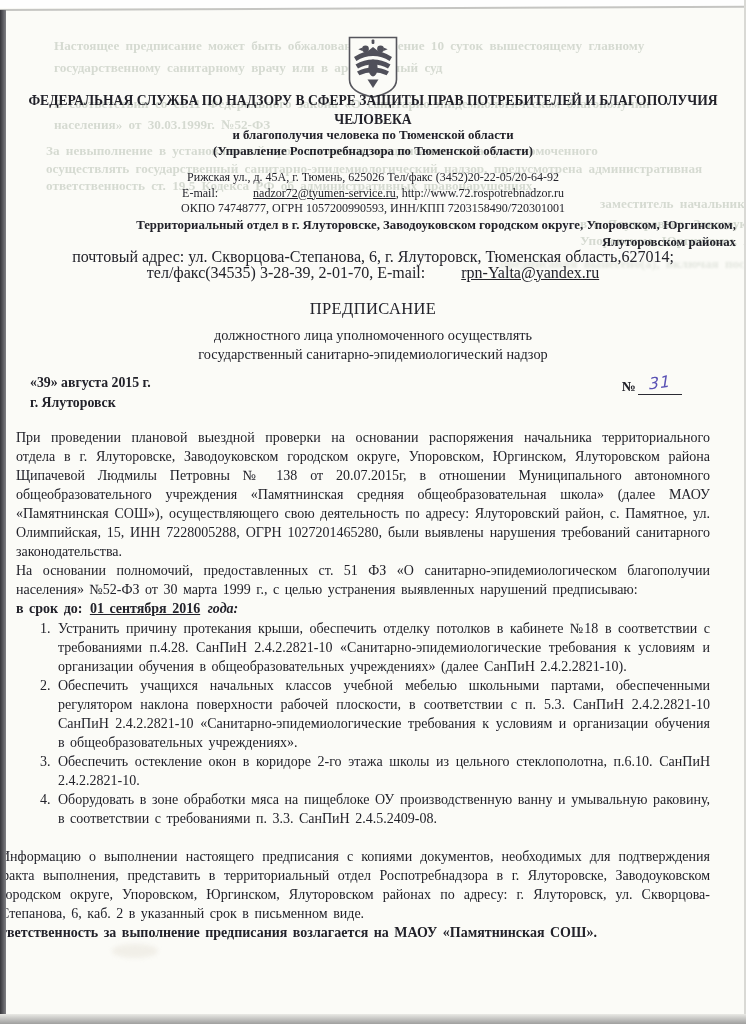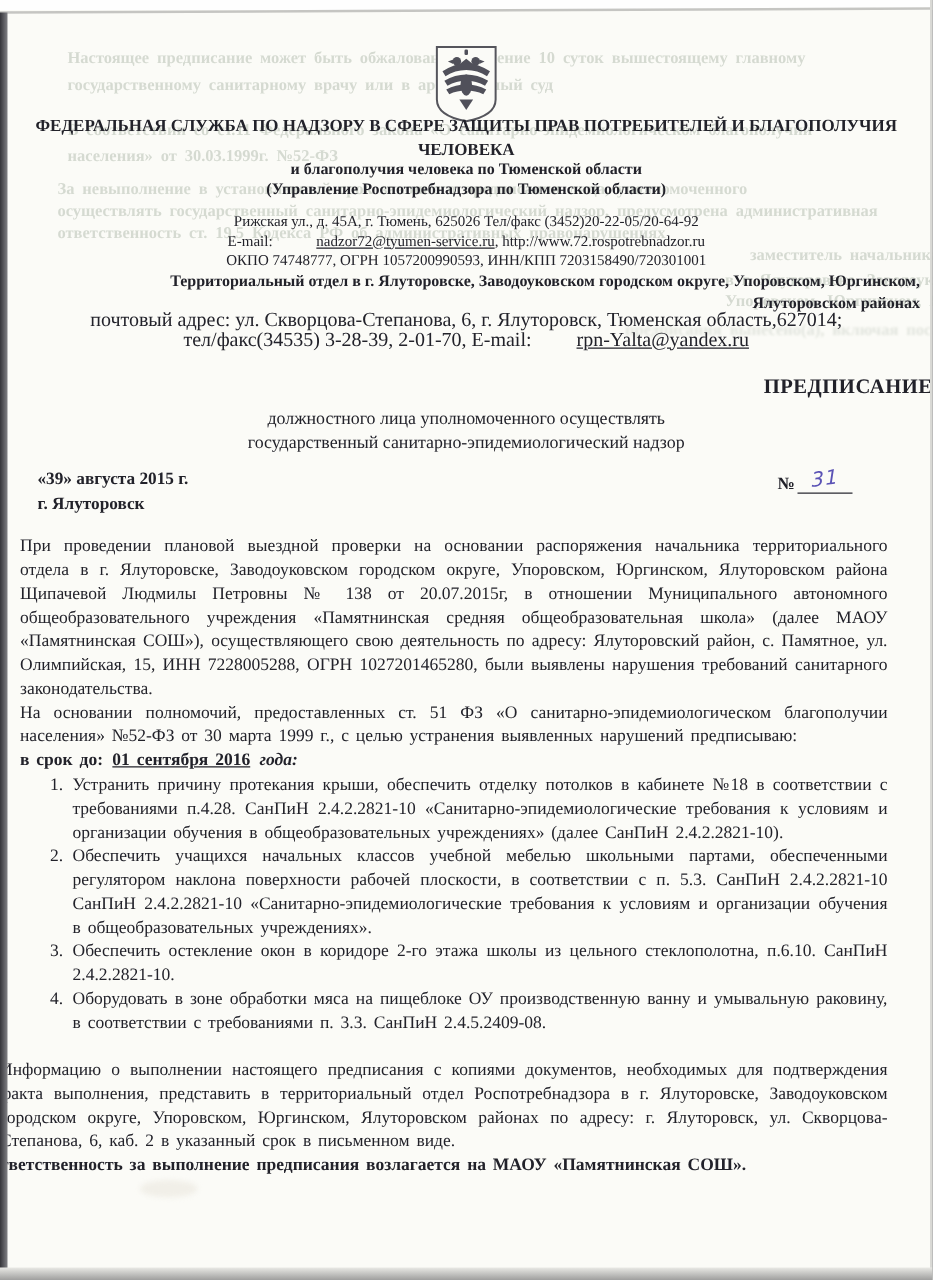--- a/index.html
+++ b/index.html
@@ -33,21 +33,21 @@
   
   .layer { position:absolute; left:0; right:0; z-index:1; }
   .emblem { position:absolute; top:36px; left:50%; transform:translateX(-50%); width:54px; height:62px; z-index:1; }
   .agency   { top:92px;  text-align:center; font-weight:bold; font-size:13.6px; line-height:18.5px; padding:0 14px; }
   .dept     { top:127px; text-align:center; font-weight:bold; font-size:12.8px; line-height:16px; }
   .contact  { top:170px; text-align:center; font-size:12px;   line-height:15.6px; }
   .terr     { top:217px; text-align:right; font-weight:bold; font-size:12.8px; line-height:16.5px; padding:0 10px; }
   .postal   { top:249px; text-align:center; font-size:16px;   line-height:15.5px; }
   .u { text-decoration:underline;margin-left:32px; }
   
-  .doc-title    { top:299px; text-align:right; font-weight:bold; font-size:16.5px; letter-spacing:0.4px; }
+  .doc-title    { top:299px; text-align:center; font-weight:normal; font-size:16.5px; letter-spacing:0.4px; }
   .doc-subtitle { top:326px; text-align:center; font-weight:normal; font-size:14.3px; line-height:18.5px; }
   
   .meta-date { position:absolute; top:373px; left:30px; font-weight:bold; font-size:13.8px; line-height:20px; z-index:1; }
   .meta-num  { position:absolute; top:376px; left:622px; font-weight:bold; font-size:13.8px; z-index:1; }
   .num-underline { display:inline-block; width:44px; border-bottom:1.6px solid #2a2a33; text-align:center; height:19px; margin-left:2px; }
   .hand { display:inline-block; font-family:"DejaVu Sans", sans-serif; font-style:italic; font-weight:normal;
           color:#5a52b5; font-size:16px; letter-spacing:1px; transform:rotate(-8deg) skewX(-6deg); position:relative; top:-3px; }
   
   .body-flow { position:absolute; top:428px; left:0; right:0; z-index:1; padding:0 36px 0 16px;
                font-size:14px; line-height:19px; text-align:justify; word-spacing:2px; }

